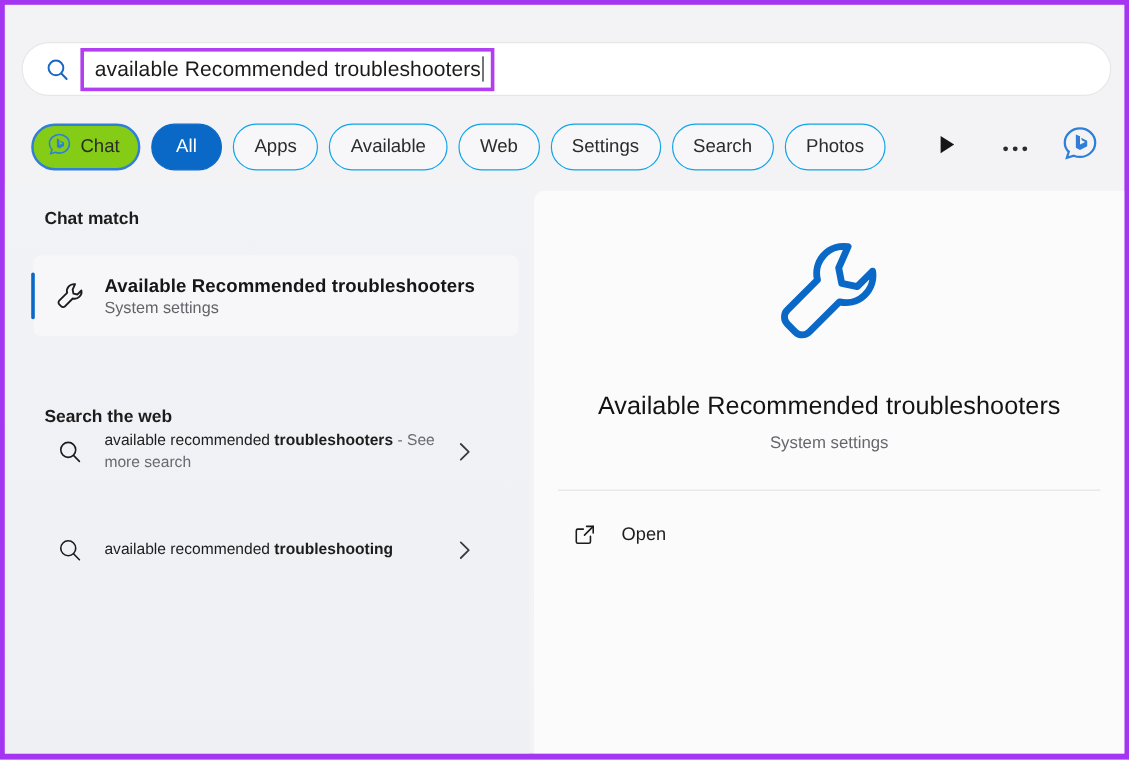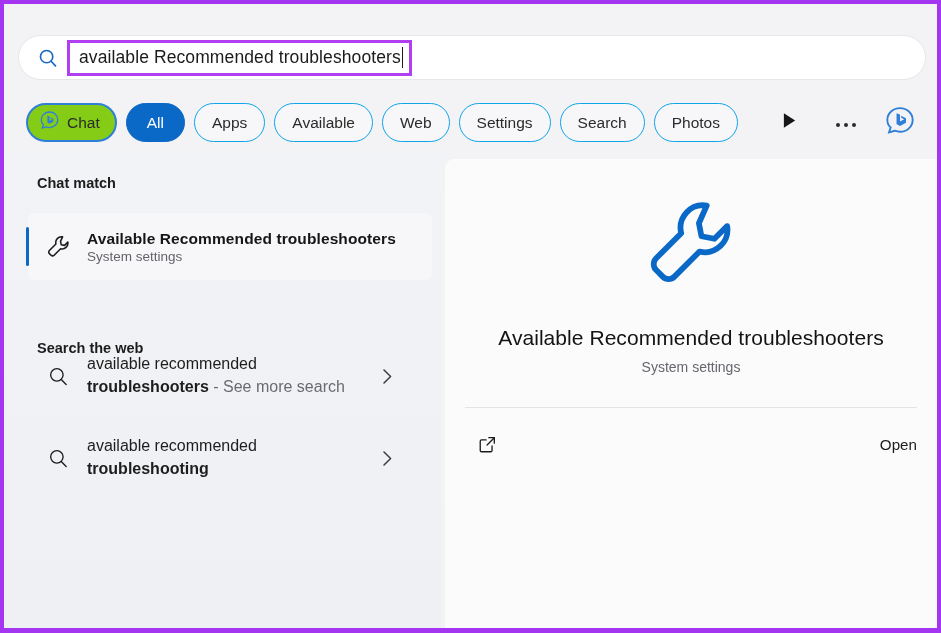--- a/index.html
+++ b/index.html
@@ -207,21 +207,21 @@
     width: 34px;
     margin-left: 13px;
     margin-right: 12px;
     flex: none;
     display: flex;
     align-items: center;
     justify-content: center;
   }
   .sug-text {
     flex: 1;
-    font-size: 16px;
+    font-size: 13px;
     color: #1d1d1d;
     line-height: 1.42;
     max-width: 285px;
   }
   .sug-bold { font-weight: bold; }
   .sug-dim { color: #6a6a70; }
   .chev {
     width: 30px;
     flex: none;
     display: flex;
@@ -257,21 +257,20 @@
     height: 1px;
     background: #e4e4e8;
   }
   .open-row {
     margin-top: 17px;
     width: 452px;
     height: 38px;
     display: flex;
     align-items: center;
     border-radius: 5px;
-    justify-content: space-between;
   }
   .open-icon {
     width: 34px;
     margin-left: 5px;
     margin-right: 14px;
     flex: none;
     display: flex;
     align-items: center;
     justify-content: center;
   }

